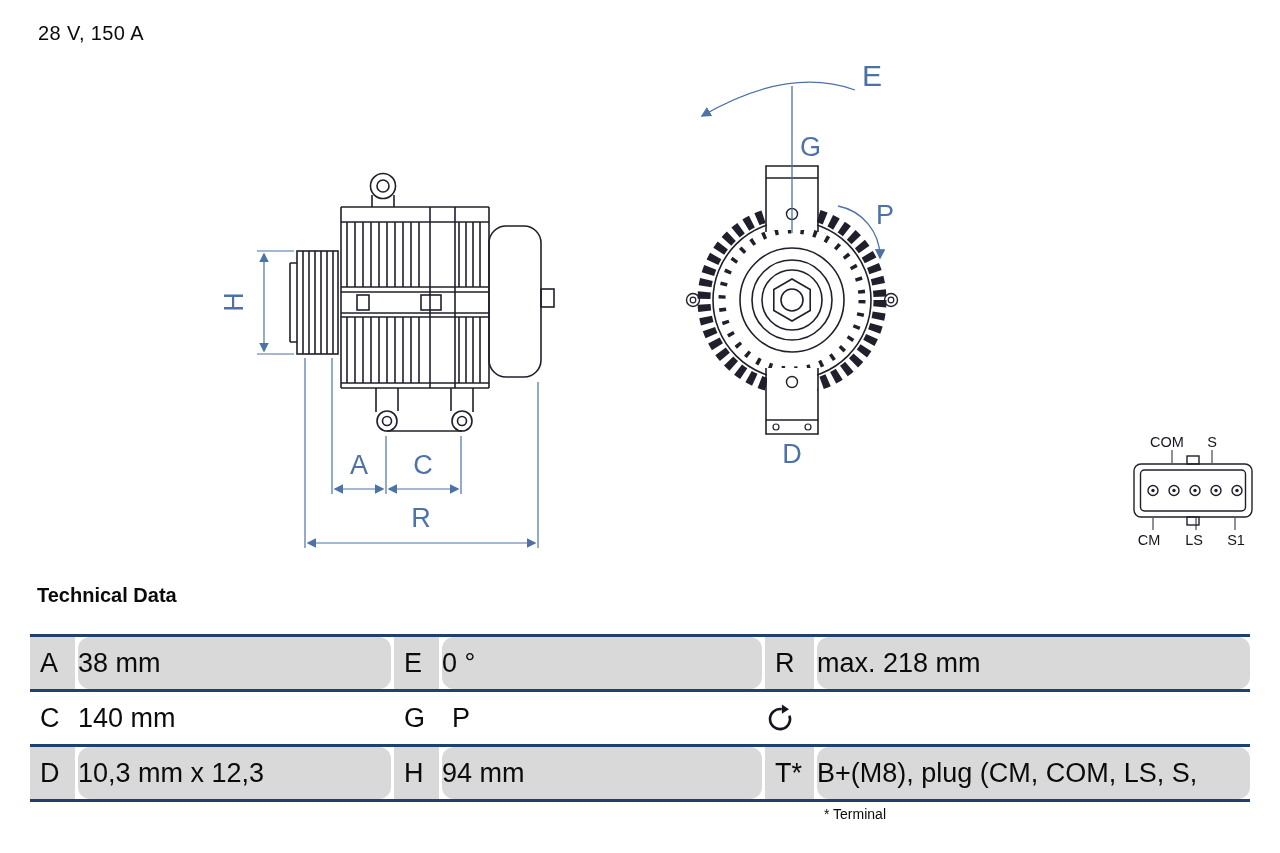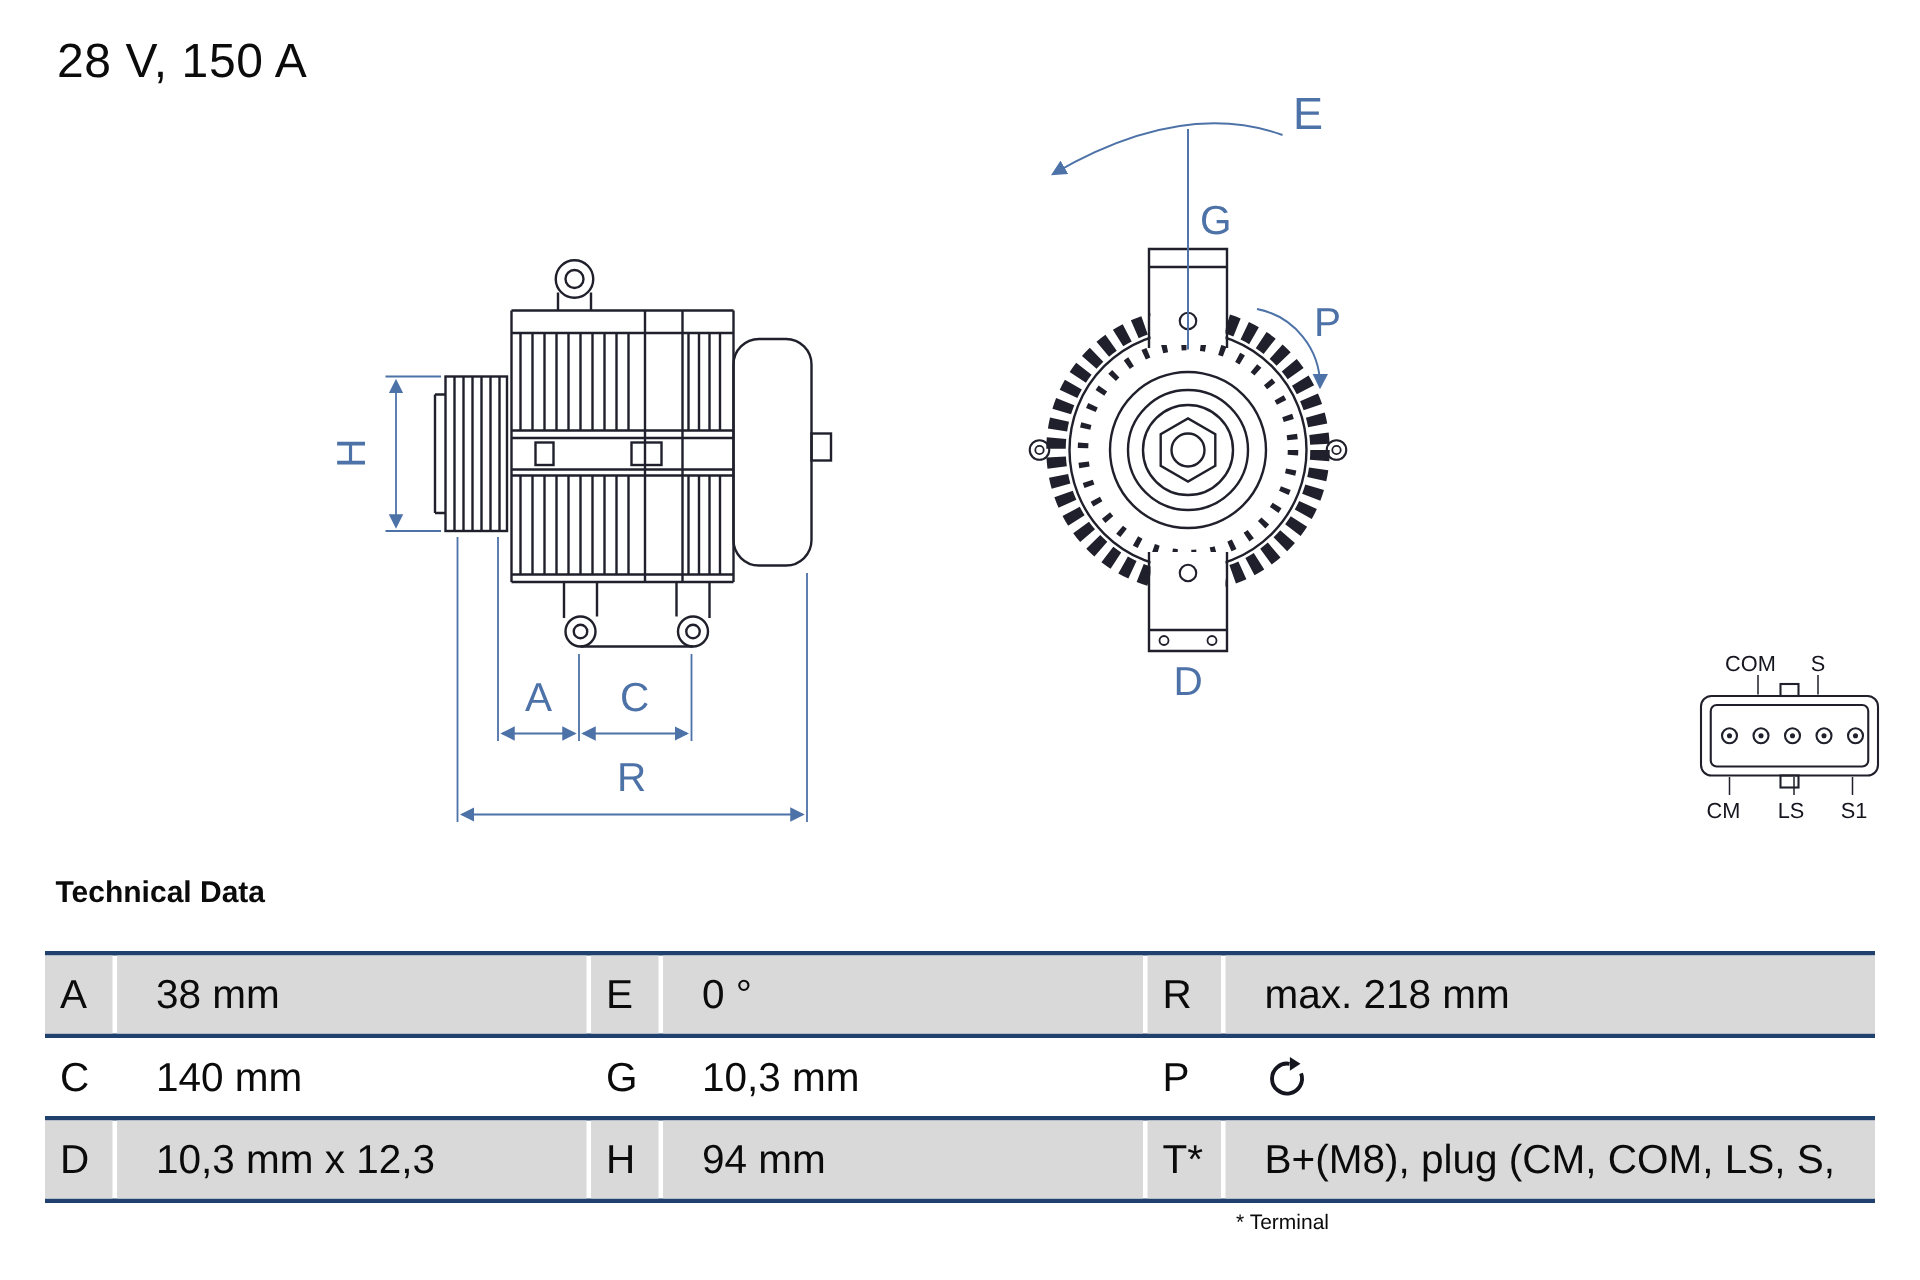--- a/index.html
+++ b/index.html
@@ -1,30 +1,30 @@
 <!DOCTYPE html>
 <html><head>
 <meta charset="utf-8">
 <style>
   * { margin:0; padding:0; box-sizing:border-box; }
   html,body { background:#ffffff; }
   body { font-family:"Liberation Sans", sans-serif; }
   .page { position:relative; width:1280px; height:853px; background:#ffffff; overflow:hidden; }
 
-  .rating-title { position:absolute; left:38px; top:22px; font-size:32px; color:#0b0b0b; letter-spacing:0.4px; }
+  .rating-title { position:absolute; left:38px; top:22px; font-size:20px; color:#0b0b0b; letter-spacing:0.4px; }
 
   .drawing-svg { position:absolute; left:0; top:0; }
 
   .section-heading { position:absolute; left:37px; top:584px; font-size:20px; font-weight:bold; color:#0b0b0b; }
 
   .spec-table { position:absolute; left:30px; top:634px; width:1220px; border-top:3px solid #20406e; }
   .trow { display:grid; grid-template-columns:45px 313px 45px 320px 49px 433px; column-gap:3px; border-bottom:3px solid #20406e; }
   .trow.gray .cell { background:#d9d9d9; }
   .cell { height:52px; display:flex; align-items:center; font-size:27px; color:#0b0b0b; padding-left:10px; white-space:nowrap; overflow:hidden; }
-  .cell.value { padding-left:26px; }
+  .cell.value { padding-left:0;border-radius:12px; }
 
   .footnote { position:absolute; left:824px; top:806px; font-size:14px; color:#0b0b0b; }
 </style>
 </head>
 <body>
 
 <div class="page">
 
   <div class="rating-title">28 V, 150 A</div>
 
@@ -160,21 +160,20 @@
       <div class="cell value">38 mm</div>
       <div class="cell letter">E</div>
       <div class="cell value">0 °</div>
       <div class="cell letter">R</div>
       <div class="cell value">max. 218 mm</div>
     </div>
     <div class="trow">
       <div class="cell letter">C</div>
       <div class="cell value">140 mm</div>
       <div class="cell letter">G</div>
-      <div class="cell value">10,3 mm</div>
       <div class="cell letter">P</div>
       <div class="cell value">
         <svg width="30" height="30" viewBox="0 0 30 30">
           <path d="M24.4,12.6 A10,10 0 1 1 16.7,6.2" fill="none" stroke="#15151f" stroke-width="2.6"></path>
           <polygon points="16.9,1.6 16.9,10.8 24,6.2" fill="#15151f"></polygon>
         </svg>
       </div>
     </div>
     <div class="trow gray">
       <div class="cell letter">D</div>

